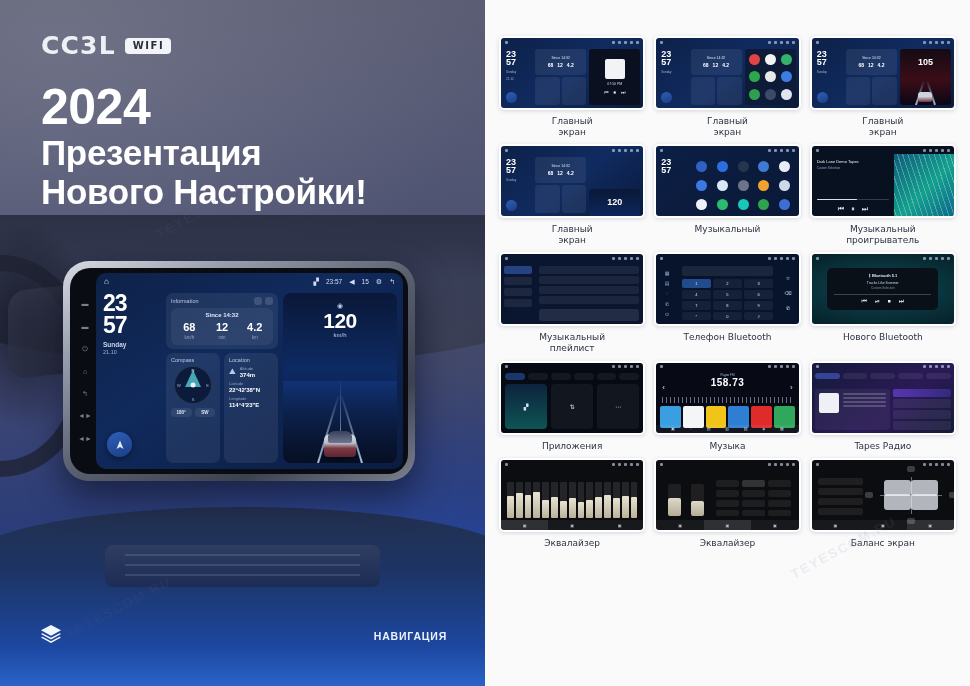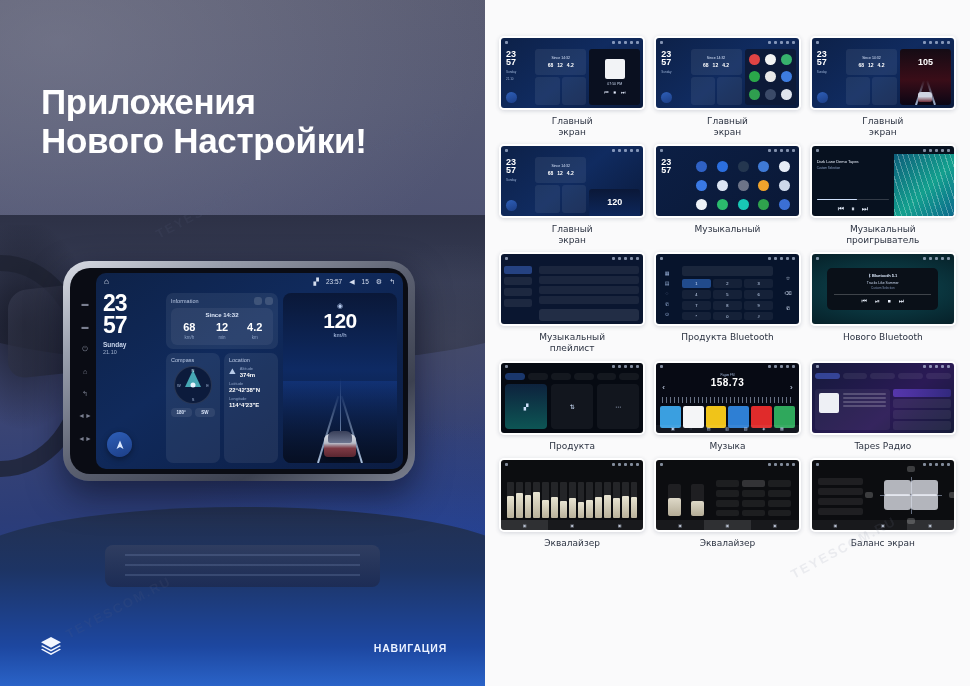--- a/index.html
+++ b/index.html
@@ -117,21 +117,21 @@
   .car-shadow{position:absolute;left:0;bottom:-3px;width:36px;height:7px;border-radius:50%;background:rgba(0,0,0,.45);filter:blur(2px);}
 
   
   .lower-dash{position:absolute;left:-40px;right:-40px;top:292px;bottom:0;
     background:linear-gradient(180deg,#23304f 0%,#1d3464 35%,#1d47a0 78%,#2a63c8 100%);
     border-radius:60% 60% 0 0/70px 70px 0 0;}
   .vent-bar{position:absolute;left:105px;right:105px;top:330px;height:42px;border-radius:8px;
     background:linear-gradient(180deg,rgba(60,70,100,.55),rgba(28,40,76,.75));}
   .vent-slat{position:absolute;left:20px;right:20px;height:2px;background:rgba(160,185,230,.18);}
 
-  .lp-footer{position:absolute;left:0;right:0;bottom:4px;height:62px;z-index:7;}
+  .lp-footer{position:absolute;left:0;right:0;bottom:16px;height:62px;z-index:7;}
   .layers-ico{position:absolute;left:40px;top:16px;}
   .nav-word{position:absolute;right:38px;top:22px;color:#eaf1ff;font-size:10.5px;font-weight:700;letter-spacing:.8px;}
 
   .wm{position:absolute;color:rgba(255,255,255,.16);font-size:13px;font-weight:700;letter-spacing:2px;
     transform:rotate(-28deg);pointer-events:none;user-select:none;white-space:nowrap;z-index:8;}
   .wm-d{color:rgba(90,100,130,.13);}
 
   
   .right-panel{position:relative;width:485px;height:686px;background:#fafafb;overflow:hidden;}
   .grid{position:absolute;left:14px;top:36px;right:14px;display:flex;flex-direction:column;gap:7px;}
@@ -279,23 +279,28 @@
   .bl-knob{position:absolute;width:8px;height:6px;border-radius:2px;background:rgba(255,255,255,.2);}
 </style>
 </head>
 <body>
 
 <div id="root">
 
   <div class="left-panel">
     <div class="lp-vignette"></div>
 
+    <div class="logo-row">
+      <span class="logo-text">CC3L</span>
+      <span class="logo-badge">WIFI</span>
+    </div>
 
     <div class="headline">
-      <div class="hl-l1">Приложения</div>
+      <div class="hl-year">2024</div>
+      <div class="hl-l1">Презентация</div>
       <div class="hl-l2">Нового Настройки!</div>
     </div>
 
     <div class="car-scene">
       <div class="dash-top"></div>
       <div class="dash-left-shade"></div>
       <div class="dash-right-shade"></div>
       <div class="steer"></div>
       <div class="vent-left"></div>
 
@@ -787,21 +792,21 @@
                   <span class="ph-k">#</span>
                 </div>
               </div>
               <div class="ph-right">
                   <span>☆</span>
                   <span>⌫</span>
                   <span>✆</span>
                 </div>
             </div>
           </div>
-          <div class="cap" style="white-space:pre-line">Продукта Bluetooth</div>
+          <div class="cap" style="white-space:pre-line">Телефон Bluetooth</div>
         </div>
 
         <div class="cell">
           <div class="thumb m-btm">
             <div class="m-sb" style="position:absolute">
                 <i></i>
                 <span class="m-r">
                   <i></i>
                   <i></i>
                   <i></i>
@@ -852,21 +857,21 @@
                   <span>▞</span>
                 </div>
               <div class="st-card">
                   <span>⇅</span>
                 </div>
               <div class="st-card">
                   <span>⋯</span>
                 </div>
             </div>
           </div>
-          <div class="cap" style="white-space:pre-line">Продукта</div>
+          <div class="cap" style="white-space:pre-line">Приложения</div>
         </div>
 
         <div class="cell">
           <div class="thumb m-radio">
             <div class="m-sb">
                 <i></i>
                 <span class="m-r">
                   <i></i>
                   <i></i>
                   <i></i>

